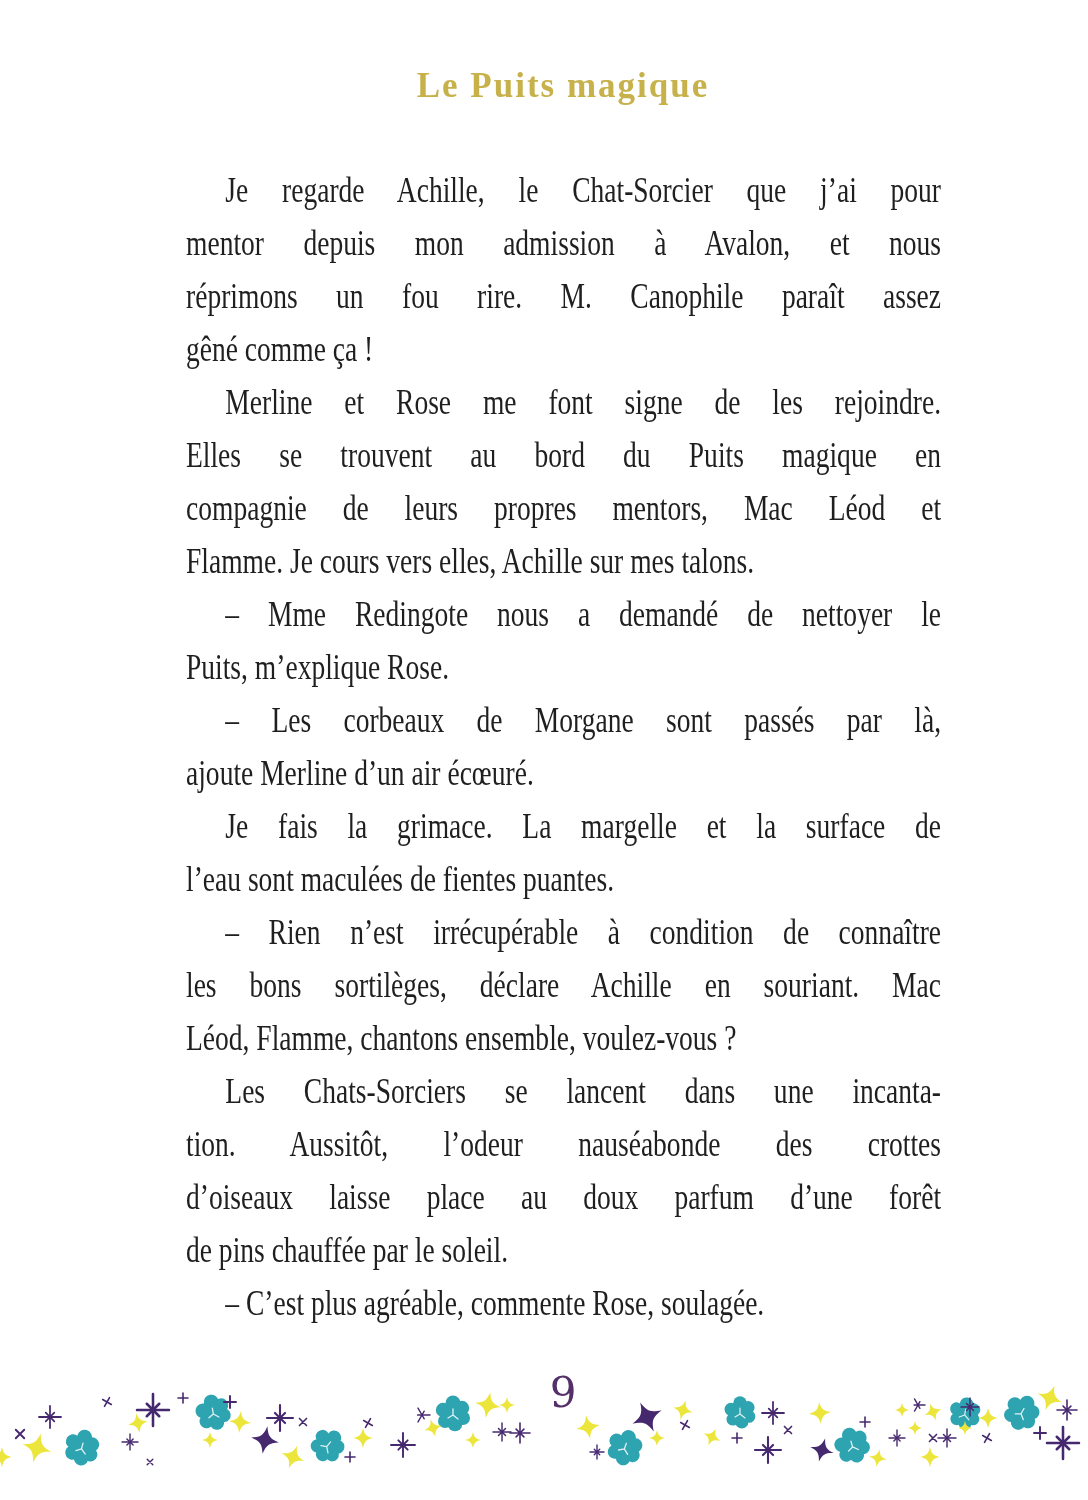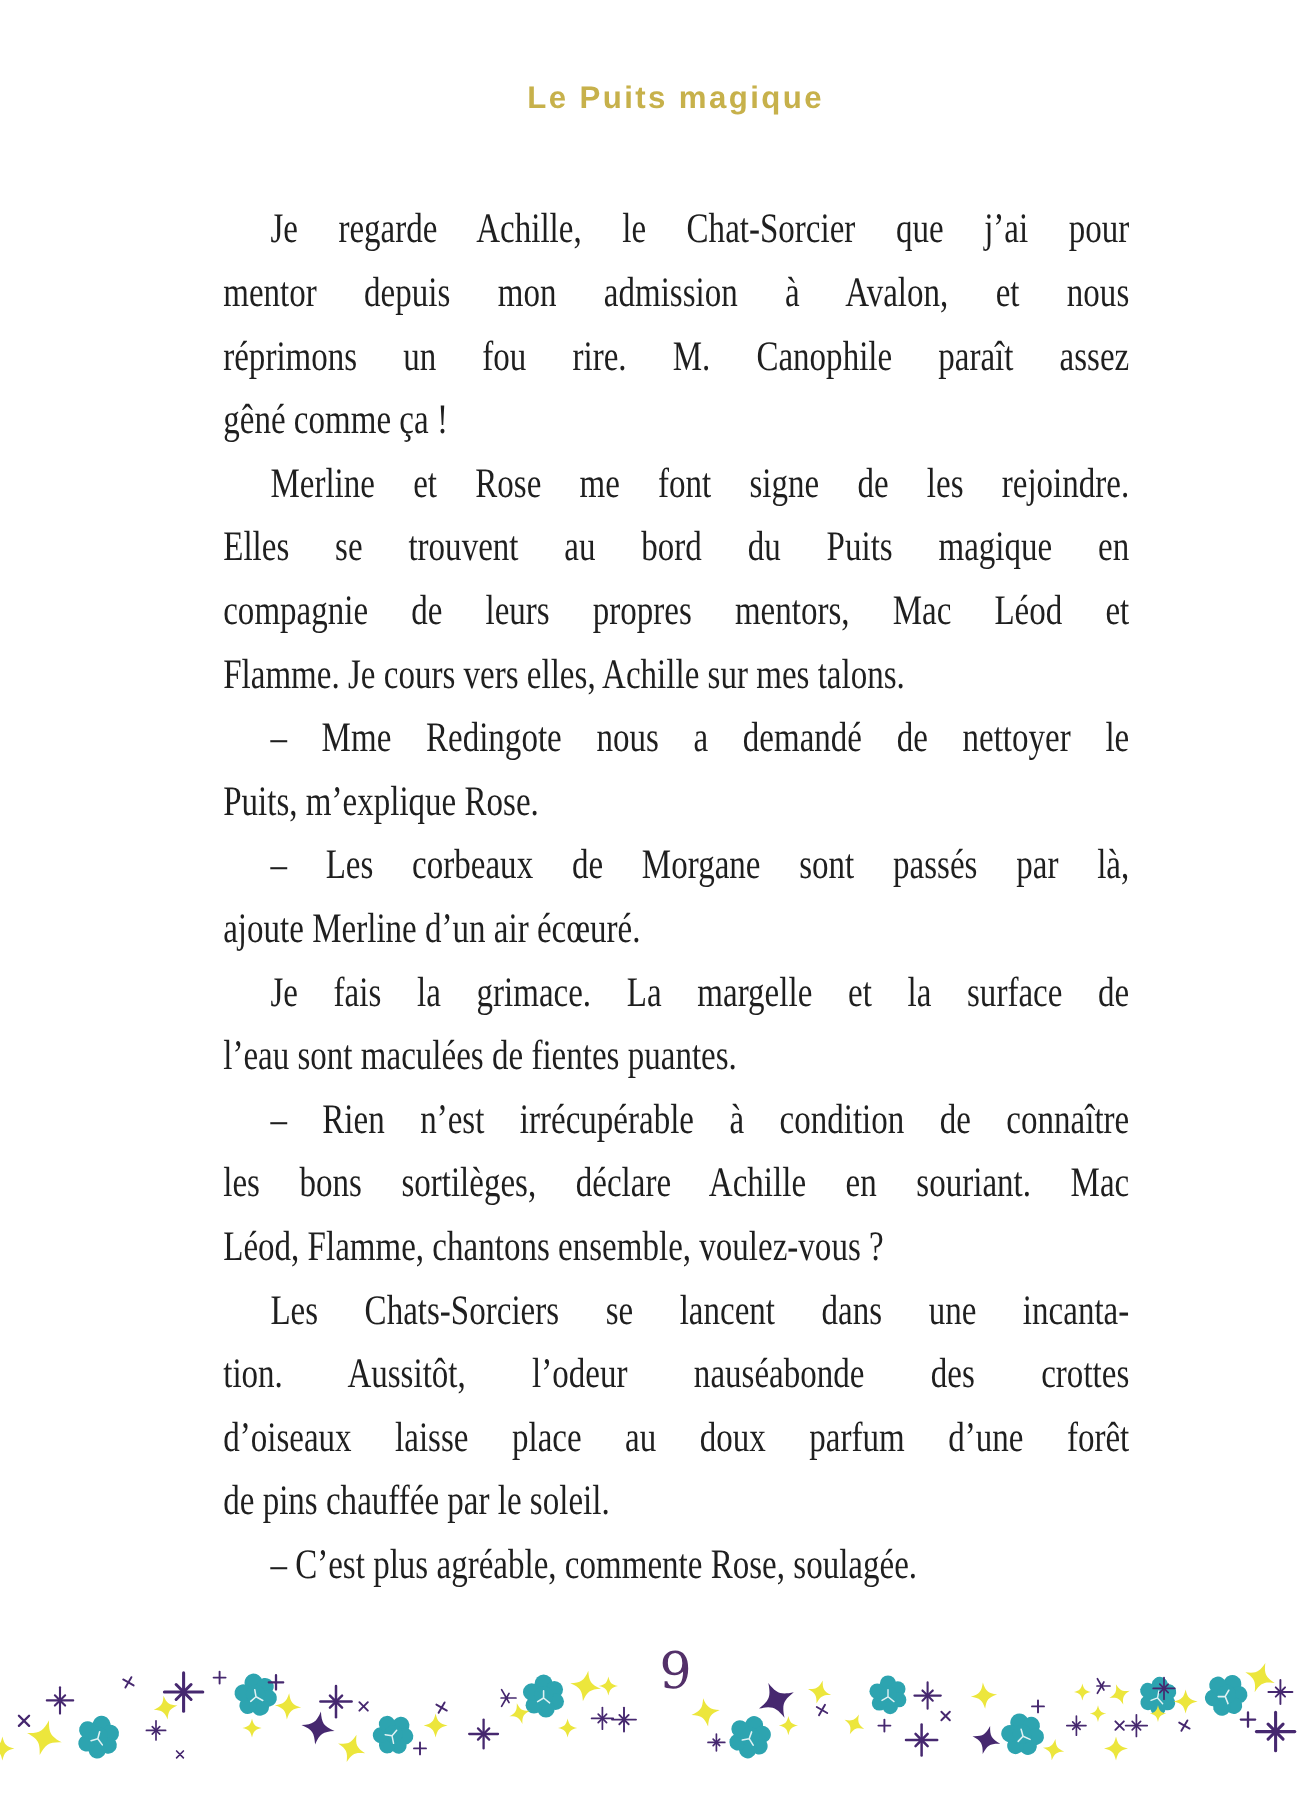--- a/index.html
+++ b/index.html
@@ -2,22 +2,22 @@
 <html style="--c-gold: #c7b14b; --c-text: #1f1f1f; --c-pagenum: #533069; --c-teal: #2da4b0; --c-yellow: #ece63c; --c-purple: #46286f;"><head>
 <meta charset="utf-8">
 <style>
   html,body{margin:0;padding:0;background:#ffffff;}
   body{width:1088px;height:1500px;position:relative;font-family:"Liberation Serif",serif;overflow:hidden;}
   .page{position:absolute;inset:0;background:#ffffff;}
 
   
   .header{position:absolute;top:66px;left:38px;width:1050px;text-align:center;}
   .header h1{
-    margin:0;font-family:Liberation Sans, sans-serif;font-weight:bold;font-style:normal;
-    font-size:26px;letter-spacing:2px;color:var(--c-gold,#c7b14b);
+    margin:0;font-family:Liberation Serif, serif;font-weight:bold;font-style:normal;
+    font-size:35px;letter-spacing:2px;color:var(--c-gold,#c7b14b);
   }
 
   
   .bodytext{
     position:absolute;left:186px;top:164px;width:960px;
     transform:scaleX(0.7865);transform-origin:0 0;
   }
   .para{margin:0;}
   .line{
     font-size:35px;line-height:53px;height:53px;color:var(--c-text,#1f1f1f);

